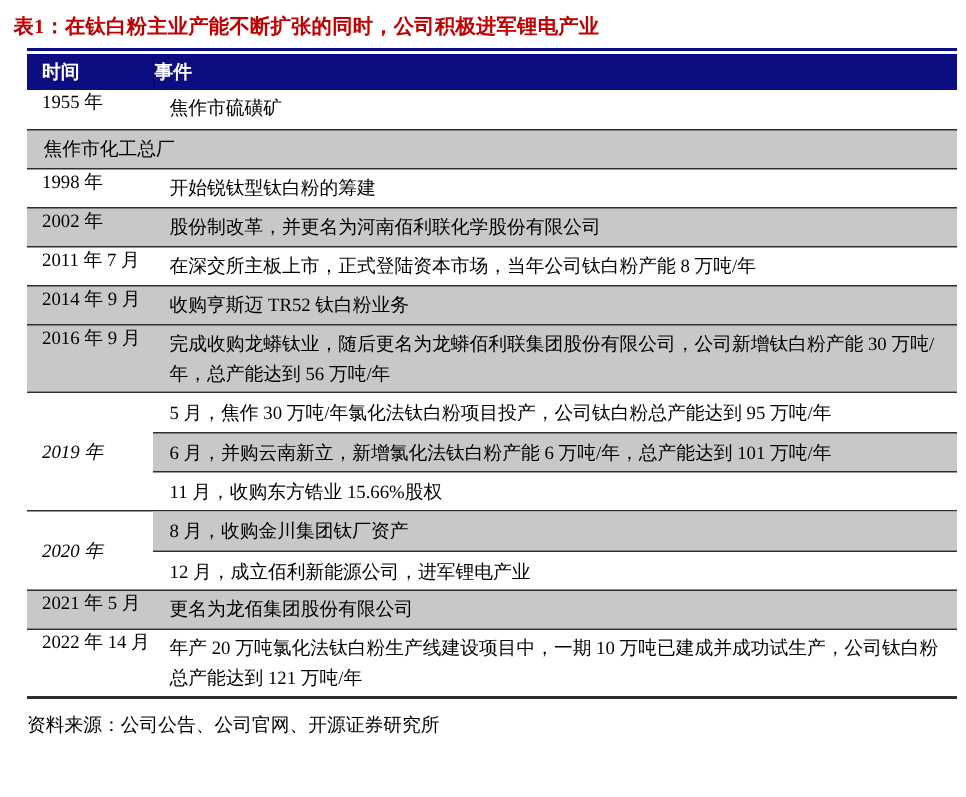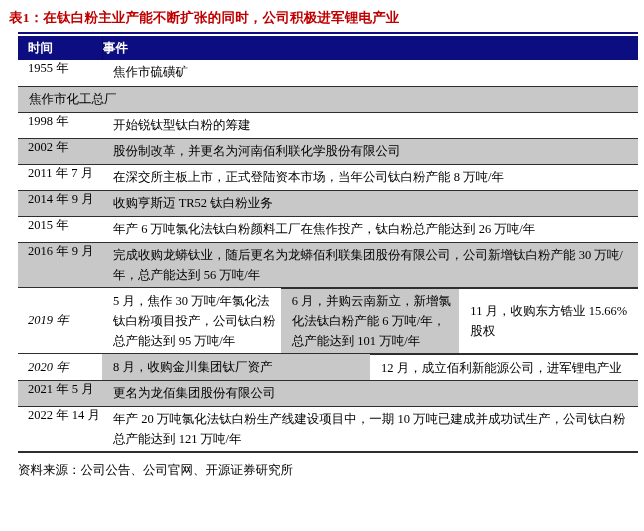--- a/index.html
+++ b/index.html
@@ -28,21 +28,21 @@
   }
   .time-col{flex:0 0 84px;width:84px;padding-left:10px;}
   .th.event-head{flex:1;border-left:1px solid rgba(0,0,0,0.35);height:100%;display:flex;align-items:center;}
   .tbody{border-bottom:2px solid var(--rule);font-size:12.5px;}
   .row{display:flex;min-height:26px;align-items:flex-start;}
   .row + .row{border-top:1px solid var(--rule);}
   .row.shaded{background:var(--shaded);}
   .event-col{flex:1;padding:2px 4px 2px 11px;line-height:1.6;}
   .row.group{align-items:stretch;}
   .row.group .time-col{display:flex;align-items:center;font-style:italic;}
-  .subrows{flex:1;display:flex;flex-direction:row;}
+  .subrows{flex:1;display:flex;flex-direction:column;}
   .subrow{display:flex;align-items:center;min-height:26px;flex:1;}
   .subrow + .subrow{border-top:1px solid var(--rule);}
   .subrow.shaded{background:var(--shaded);}
   .subrow .event-text{padding:2px 4px 2px 11px;line-height:1.6;}
   .source{margin:9px 0 0 18px;font-size:12.5px;color:#000;}
 </style>
 </head>
 <body>
 
 <div class="page">
@@ -69,24 +69,20 @@
           <div class="time-col">2002 年</div>
           <div class="event-col">股份制改革，并更名为河南佰利联化学股份有限公司</div>
         </div>
         <div class="row">
           <div class="time-col">2011 年 7 月</div>
           <div class="event-col">在深交所主板上市，正式登陆资本市场，当年公司钛白粉产能 8 万吨/年</div>
         </div>
         <div class="row shaded">
           <div class="time-col">2014 年 9 月</div>
           <div class="event-col">收购亨斯迈 TR52 钛白粉业务</div>
-        </div>
-        <div class="row">
-          <div class="time-col">2015 年</div>
-          <div class="event-col">年产 6 万吨氯化法钛白粉颜料工厂在焦作投产，钛白粉总产能达到 26 万吨/年</div>
         </div>
         <div class="row shaded">
           <div class="time-col">2016 年 9 月</div>
           <div class="event-col">完成收购龙蟒钛业，随后更名为龙蟒佰利联集团股份有限公司，公司新增钛白粉产能 30 万吨/年，总产能达到 56 万吨/年</div>
         </div>
         <div class="row group">
           <div class="time-col">2019 年</div>
           <div class="subrows">
             <div class="subrow">
               <div class="event-text">5 月，焦作 30 万吨/年氯化法钛白粉项目投产，公司钛白粉总产能达到 95 万吨/年</div>

